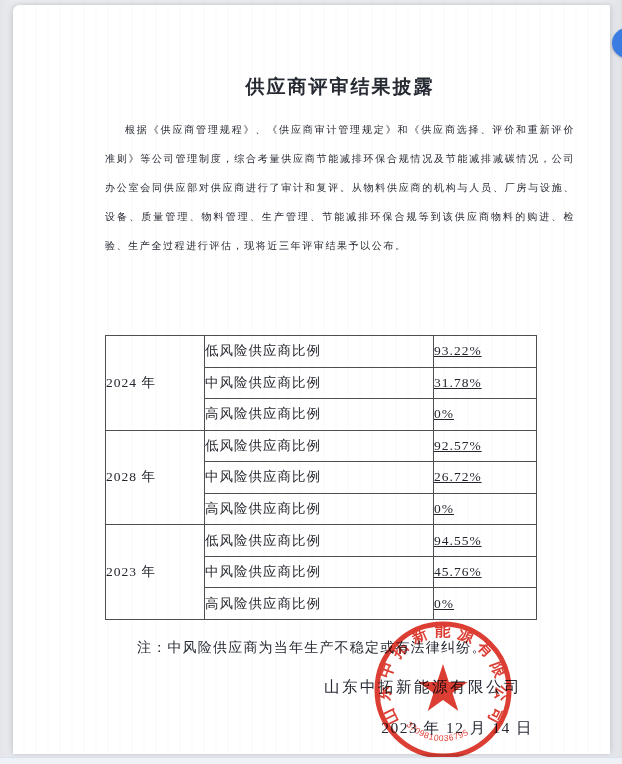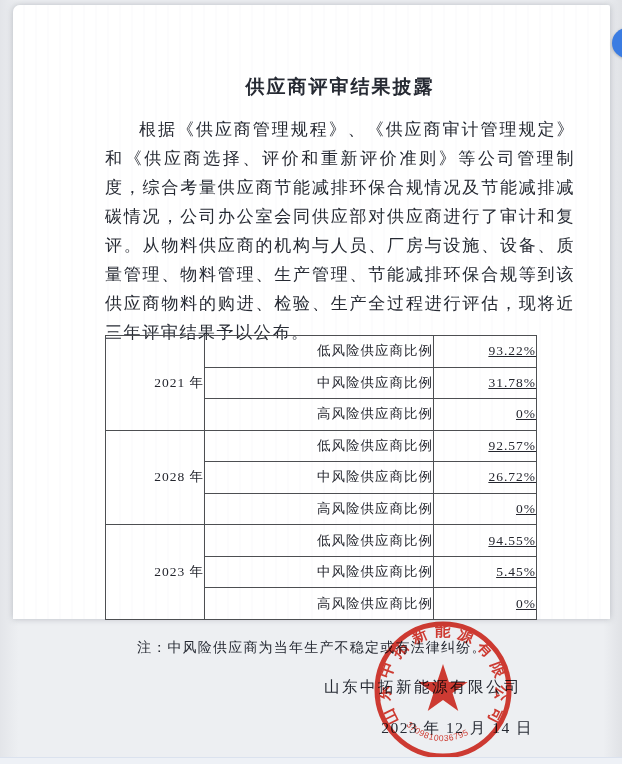--- a/index.html
+++ b/index.html
@@ -6,42 +6,42 @@
   body{
     width:622px;height:764px;position:relative;overflow:hidden;
     background:linear-gradient(90deg,#e3e5e9 0%,#edeff2 3%,#edeff2 97%,#e0e2e6 100%);
     font-family:"Liberation Serif","DejaVu Serif",serif;
   }
   .viewer-bg-bottom{
     position:absolute;left:0;bottom:0;width:622px;height:6px;
     background:#eef1f6;border-top:1px solid #dbe2ee;
   }
   .page{
-    position:absolute;left:13px;top:5px;width:597px;height:614px;
+    position:absolute;left:13px;top:5px;width:597px;height:749px;
     background:
       repeating-linear-gradient(90deg,#ffffff 0px,#ffffff 10px,#fcfcfd 10px,#fcfcfd 12px);
     border-radius:7px 2px 0 0;
     box-shadow:0 0 6px rgba(90,95,105,.35);
   }
   .content{position:absolute;left:92px;top:0;width:470px;color:#262a33;}
   .doc-title{
     position:absolute;top:69px;left:0;width:100%;
     text-align:center;font-size:19px;font-weight:bold;letter-spacing:2px;
   }
   .doc-para{
     position:absolute;top:110px;left:0;width:100%;
-    font-size:17px;line-height:29px;letter-spacing:1.6px;
+    font-size:10px;line-height:29px;letter-spacing:1.6px;
     text-align:justify;text-indent:2em;
   }
   table.results{
     position:absolute;top:330px;left:0;
     width:431px;height:285px;border-collapse:collapse;table-layout:fixed;
   }
   table.results td{
-    border:1px solid #4d4f52;text-align:right;vertical-align:middle;
+    border:1px solid #4d4f52;text-align:left;vertical-align:middle;
     font-size:13.5px;letter-spacing:1px;color:#24262e;padding:0;
   }
   table.results{border:1px solid #3c3e42;}
   col.c-year{width:99px;}
   col.c-label{width:229px;}
   col.c-value{width:103px;}
   td.year-cell{font-size:14px;letter-spacing:.5px;}
   td.value-cell{font-size:14px;letter-spacing:.3px;text-decoration:underline;}
   .doc-note{
     position:absolute;top:634px;left:0;width:100%;
@@ -77,21 +77,21 @@
     <div class="doc-para">根据《供应商管理规程》、《供应商审计管理规定》和《供应商选择、评价和重新评价准则》等公司管理制度，综合考量供应商节能减排环保合规情况及节能减排减碳情况，公司办公室会同供应部对供应商进行了审计和复评。从物料供应商的机构与人员、厂房与设施、设备、质量管理、物料管理、生产管理、节能减排环保合规等到该供应商物料的购进、检验、生产全过程进行评估，现将近三年评审结果予以公布。</div>
 
     <table class="results">
       <colgroup>
           <col class="c-year">
           <col class="c-label">
           <col class="c-value">
         </colgroup>
       <tbody>
         <tr>
-          <td class="year-cell" rowspan="3">2021 年</td>
+          <td class="year-cell" rowspan="3">2024 年</td>
           <td>低风险供应商比例</td>
           <td class="value-cell">93.22%</td>
         </tr>
         <tr>
           <td>中风险供应商比例</td>
           <td class="value-cell">31.78%</td>
         </tr>
         <tr>
           <td>高风险供应商比例</td>
           <td class="value-cell">0%</td>
@@ -109,21 +109,21 @@
           <td>高风险供应商比例</td>
           <td class="value-cell">0%</td>
         </tr>
         <tr>
           <td class="year-cell" rowspan="3">2023 年</td>
           <td>低风险供应商比例</td>
           <td class="value-cell">94.55%</td>
         </tr>
         <tr>
           <td>中风险供应商比例</td>
-          <td class="value-cell">5.45%</td>
+          <td class="value-cell">45.76%</td>
         </tr>
         <tr>
           <td>高风险供应商比例</td>
           <td class="value-cell">0%</td>
         </tr>
       </tbody>
     </table>
 
     <div class="doc-note">注：中风险供应商为当年生产不稳定或有法律纠纷。</div>
 

